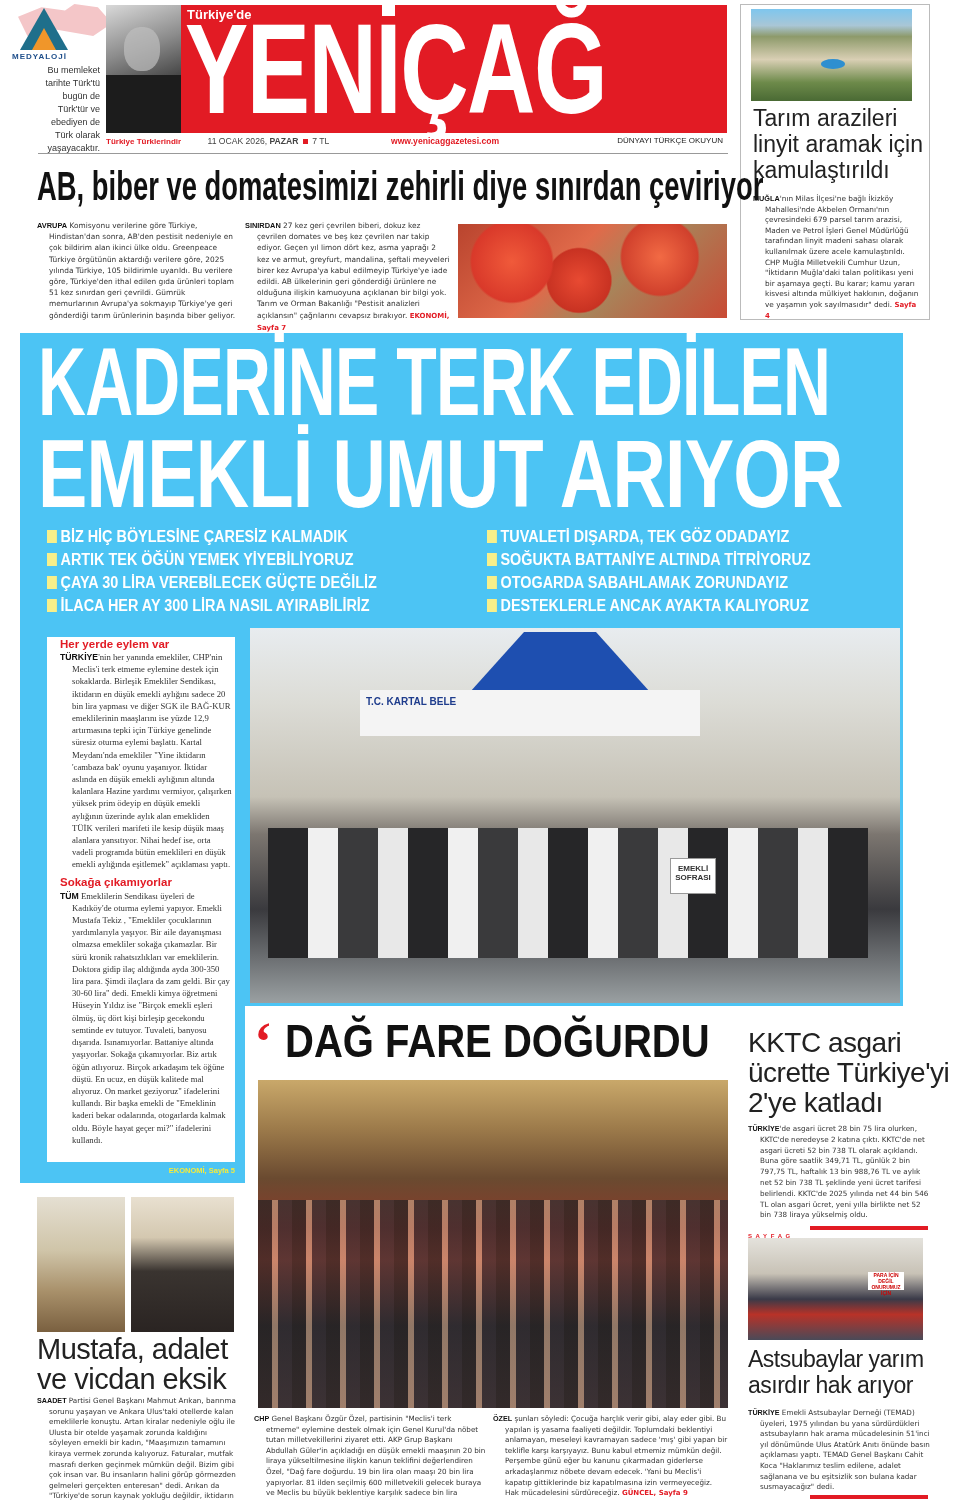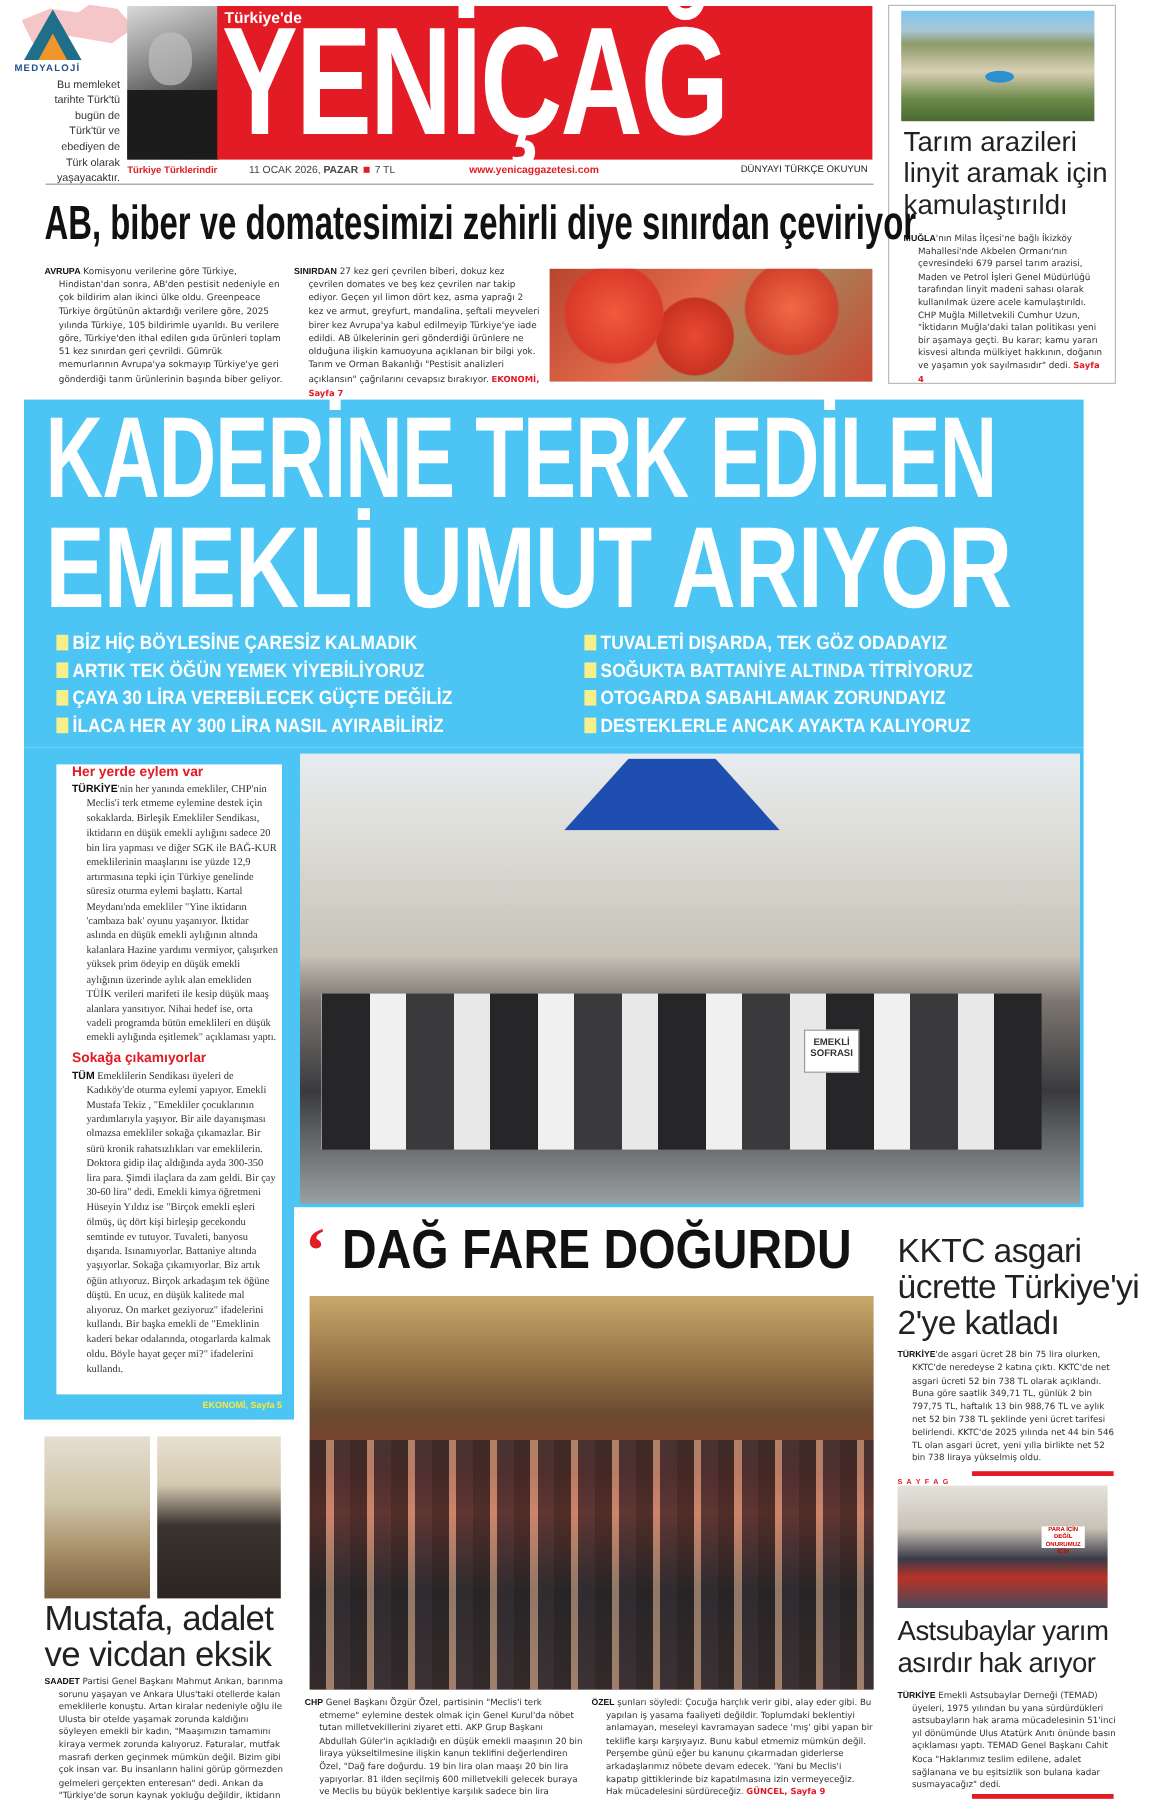--- a/index.html
+++ b/index.html
@@ -102,20 +102,23 @@
   <div style="color:#e21b24;font-weight:bold;font-size:11.5px;margin-left:13px;line-height:15px;margin-top:4px">Sokağa çıkamıyorlar</div>
   <div class="body-serif hi-indent" style="margin-left:13px;width:172px;font-size:8.7px;line-height:12.2px">
     <span class="lead">TÜM</span><span> Emeklilerin Sendikası üyeleri de Kadıköy'de oturma eylemi yapıyor. Emekli Mustafa Tekiz , "Emekliler çocuklarının yardımlarıyla yaşıyor. Bir aile dayanışması olmazsa emekliler sokağa çıkamazlar. Bir sürü kronik rahatsızlıkları var emeklilerin. Doktora gidip ilaç aldığında ayda 300-350 lira para. Şimdi ilaçlara da zam geldi. Bir çay 30-60 lira" dedi. Emekli kimya öğretmeni Hüseyin Yıldız ise "Birçok emekli eşleri ölmüş, üç dört kişi birleşip gecekondu semtinde ev tutuyor. Tuvaleti, banyosu dışarıda. Isınamıyorlar. Battaniye altında yaşıyorlar. Sokağa çıkamıyorlar. Biz artık öğün atlıyoruz. Birçok arkadaşım tek öğüne düştü. En ucuz, en düşük kalitede mal alıyoruz. On market geziyoruz" ifadelerini kullandı. Bir başka emekli de "Emeklinin kaderi bekar odalarında, otogarlarda kalmak oldu. Böyle hayat geçer mi?" ifadelerini kullandı.</span>
   </div>
 </div>
 <div class="abs" style="left:120px;top:1166px;width:115px;text-align:right;color:#f4ea3c;font-weight:bold;font-size:7.5px">EKONOMİ, Sayfa 5</div>
 
 <div class="abs blue-frame" style="left:245px;top:623px;width:658px;height:383px"></div>
 <div class="abs photo" style="left:250px;top:628px;width:650px;height:375px;background:linear-gradient(180deg,#e8ecef 0%,#dcdcd6 20%,#c6c2b6 45%,#7c7670 55%,#3a3a3e 75%,#9aa0a2 100%)">
   <div style="position:absolute;left:220px;top:4px;width:180px;height:60px;background:#1e4fb0;clip-path:polygon(30% 0,70% 0,100% 100%,0 100%)"></div>
+  <div style="position:absolute;left:110px;top:62px;width:340px;height:46px;background:#f4f4f4;font-size:10px;font-weight:bold;color:#1e3c8c;padding:6px">
+    <span>T.C.</span> <span>KARTAL BELE</span>
+  </div>
   <div style="position:absolute;left:18px;top:200px;width:600px;height:130px;background:repeating-linear-gradient(90deg,#262628 0 40px,#f0f0f0 40px 70px,#3a3a3c 70px 110px,#e8e8e8 110px 140px)"></div>
   <div style="position:absolute;left:420px;top:230px;width:46px;height:36px;background:#fff;border:1px solid #999;color:#333;font-size:8px;font-weight:bold;text-align:center;padding-top:5px">EMEKLİ SOFRASI</div>
 </div>
 
 <div class="abs photo" style="left:37px;top:1197px;width:88px;height:135px;background:linear-gradient(180deg,#e5dfd2 0%,#cfc4a8 40%,#a8906a 70%,#7a6040 100%)"></div>
 <div class="abs photo" style="left:131px;top:1197px;width:103px;height:135px;background:linear-gradient(180deg,#e8e0d0 0%,#d4c8b0 30%,#3a3430 55%,#2a2422 100%)"></div>
 <div class="abs" style="left:37px;top:1334px;width:210px;font-size:29px;line-height:30px;color:#222;letter-spacing:-0.5px">Mustafa, adalet ve vicdan eksik</div>
 <div class="abs body-sans hi-indent" style="left:37px;top:1396px;width:200px;font-size:7.2px;line-height:10.6px">
   <span class="lead">SAADET</span><span> Partisi Genel Başkanı Mahmut Arıkan, barınma sorunu yaşayan ve Ankara Ulus'taki otellerde kalan emeklilerle konuştu. Artan kiralar nedeniyle oğlu ile Ulusta bir otelde yaşamak zorunda kaldığını söyleyen emekli bir kadın, "Maaşımızın tamamını kiraya vermek zorunda kalıyoruz. Faturalar, mutfak masrafı derken geçinmek mümkün değil. Bizim gibi çok insan var. Bu insanların halini görüp görmezden gelmeleri gerçekten enteresan" dedi. Arıkan da "Türkiye'de sorun kaynak yokluğu değildir, iktidarın merhamet, adalet ve vicdan anlayışında yaşanan eksikliktir" ifadelerini kullandı.</span>
   

